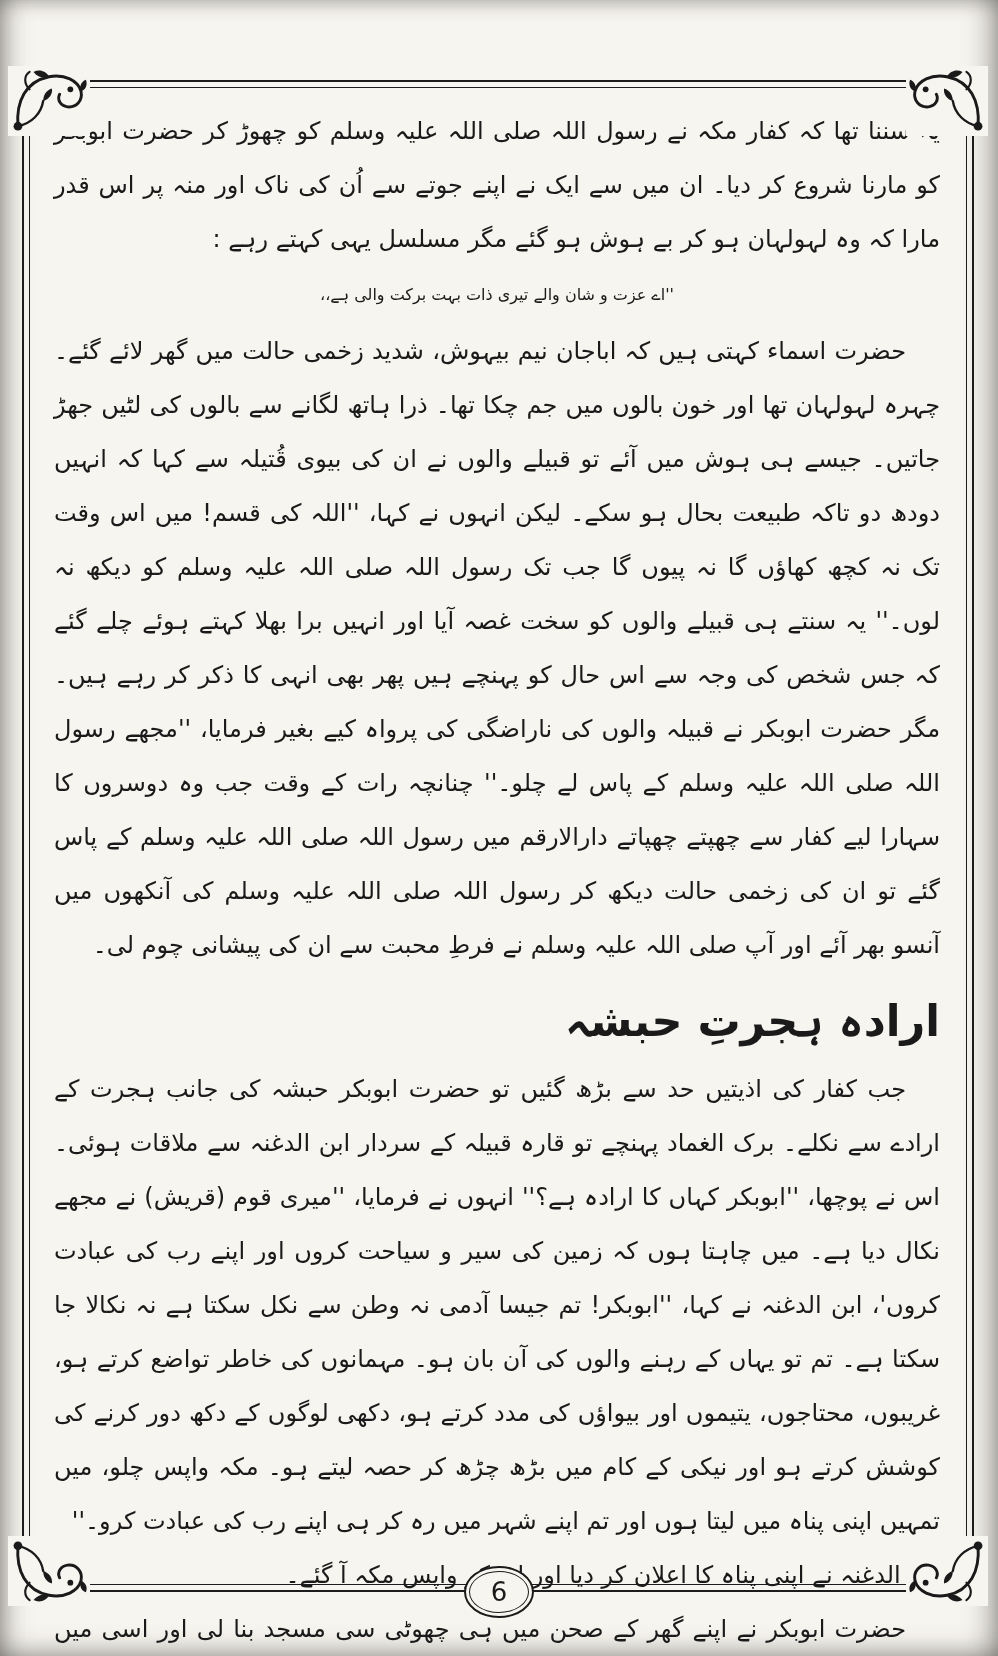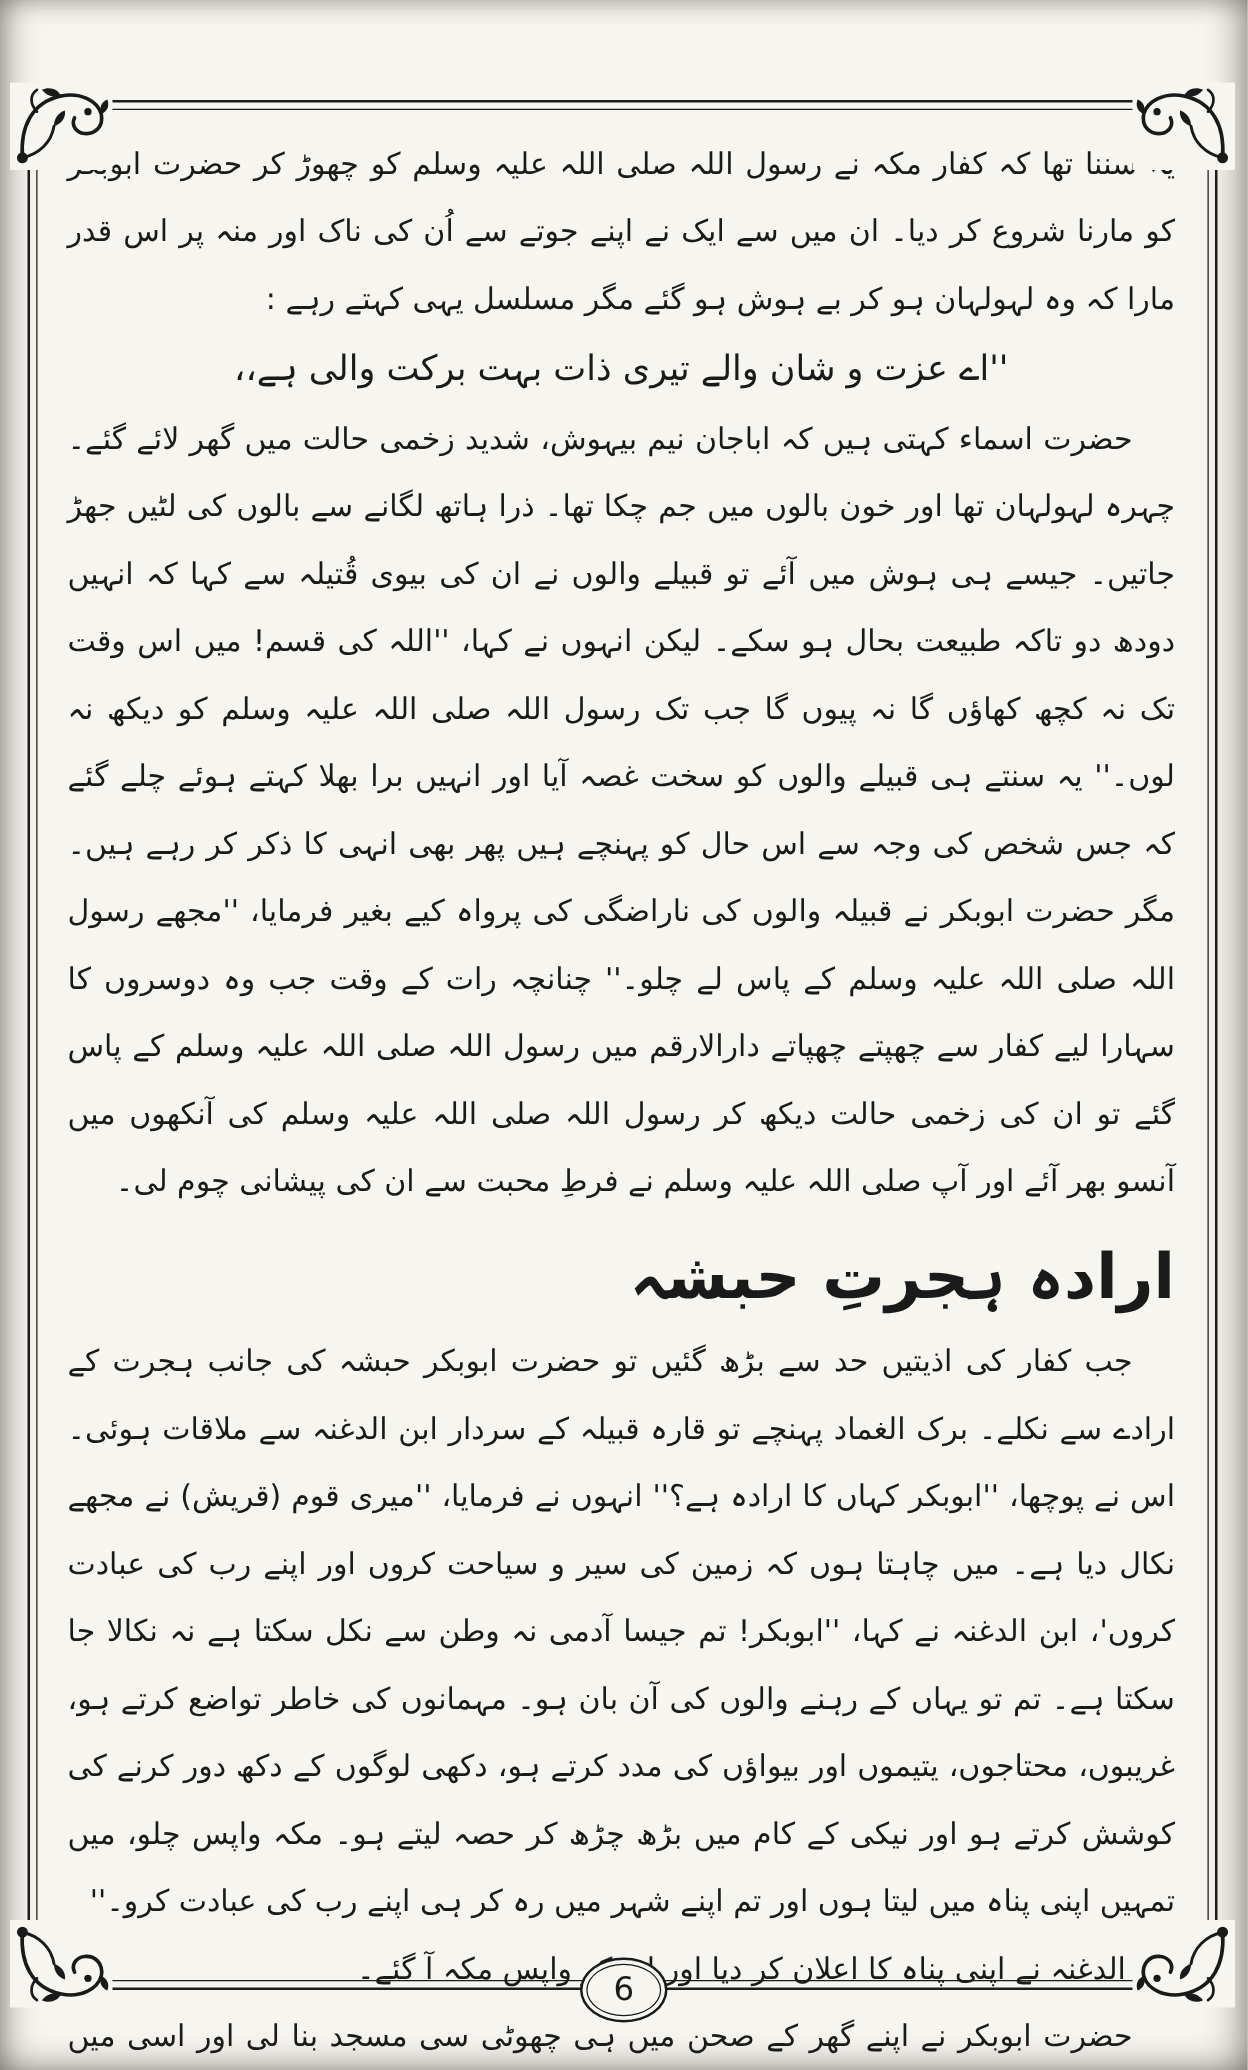--- a/index.html
+++ b/index.html
@@ -54,26 +54,26 @@
     top: 104px; right: 58px; left: 54px; bottom: 118px;
     direction: rtl;
     text-align: justify;
     font-size: 24px;
     line-height: 54px;
   }
   .content p { margin: 0; }
   .content p.indent { text-indent: 34px; }
   .quote-line {
     text-align: center;
-    font-size: 28px;
+    font-size: 16px;
     line-height: 58px;
   }
   .section-heading {
     margin: 16px 0 8px 0;
-    font-size: 50px;
+    font-size: 43px;
     font-weight: bold;
     text-align: right;
     line-height: 66px;
     direction: rtl;
   }
 
   
   .page-number-badge {
     position: absolute;
     bottom: 38px;

